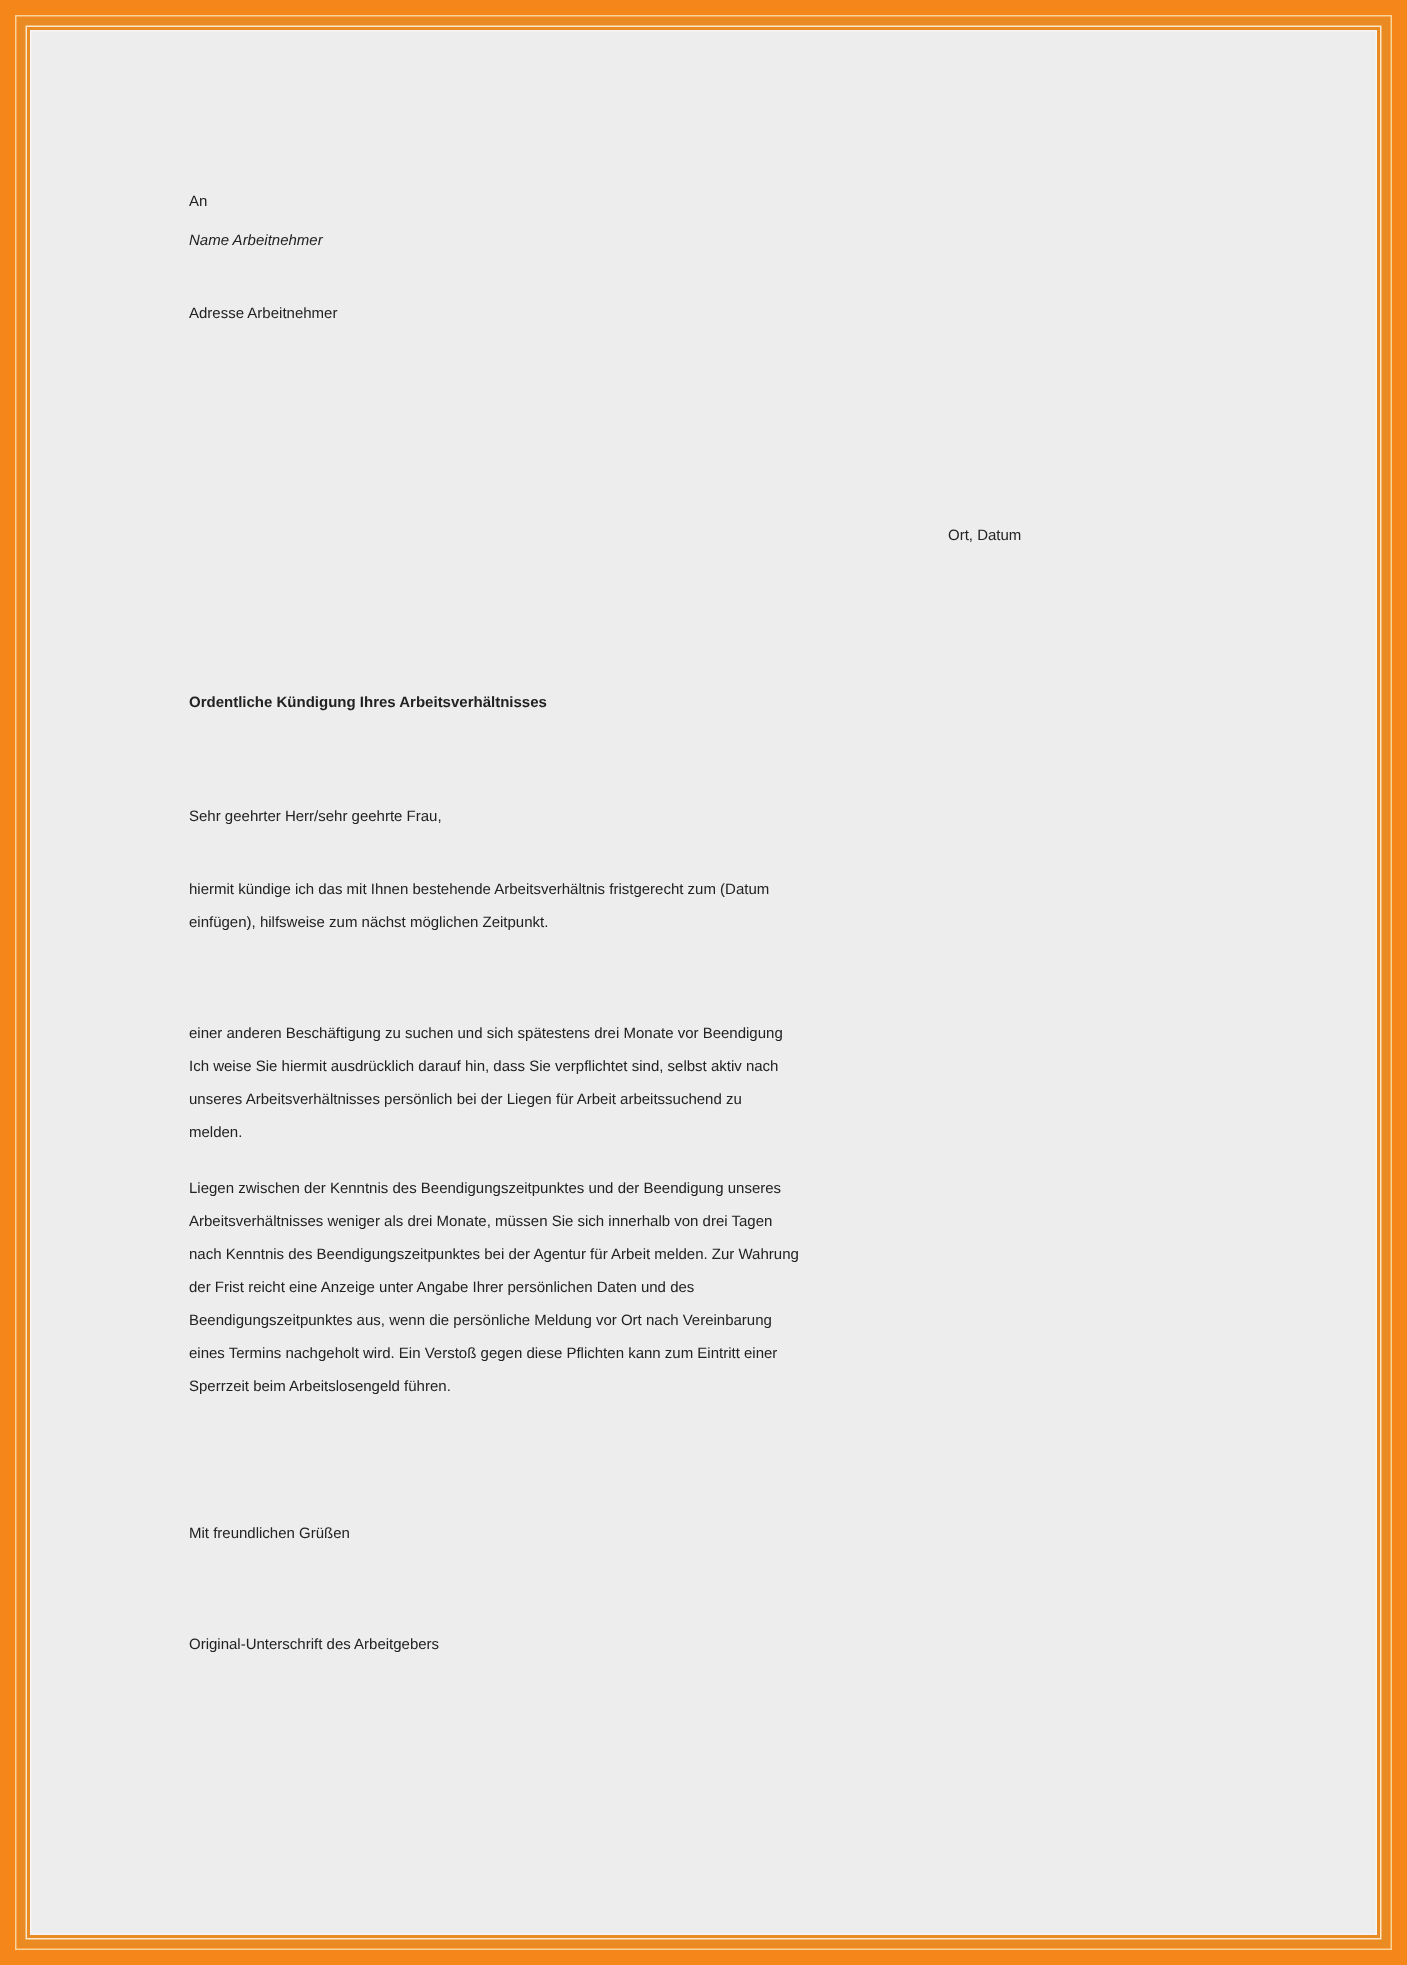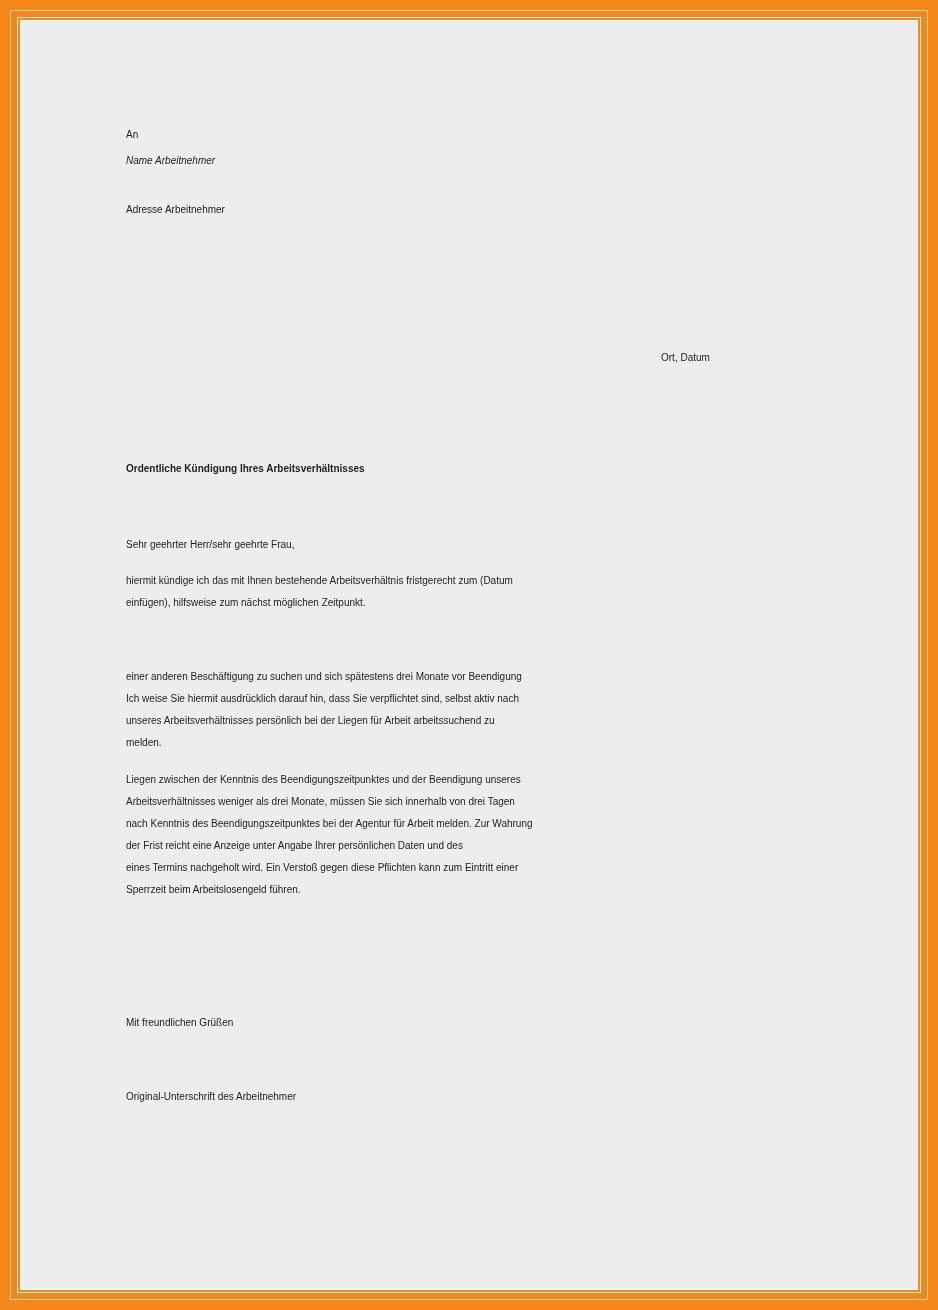--- a/index.html
+++ b/index.html
@@ -26,42 +26,42 @@
   }
   .page {
     position:absolute; left:20px; top:20px; right:20px; bottom:20px;
     background:#ededed;
     box-shadow: inset 0 0 0 1px #f5f5f5;
   }
   .txt {
     position:absolute; left:126px; color:#222; font-size:10px; line-height:22px;
     white-space:nowrap;
   }
-  .para { white-space:normal; width:690px; }
+  .para { white-space:normal; width:690px;margin-top:13px; }
   .para span { display:block; white-space:nowrap; }
   .subject { font-weight:bold; }
   .watermark {
     position:absolute; left:40px; top:1258px; font-size:10px; color:#d8d8d8;
   }
 </style>
 </head>
 <body>
 
 <div class="frame-outer"></div>
 <div class="frame-line1"></div>
 <div class="frame-band2"></div>
 <div class="frame-line2"></div>
 
 <div class="page"></div>
 
 <div class="txt" style="top:124px;">An</div>
 <div class="txt" style="top:150px;font-style:italic;">Name Arbeitnehmer</div>
 <div class="txt" style="top:199px;">Adresse Arbeitnehmer</div>
 
-<div class="txt" style="top:347px; left:661px;text-align:center;">Ort, Datum</div>
+<div class="txt" style="top:347px; left:632px;text-align:center;">Ort, Datum</div>
 
 <div class="txt subject" style="top:458px;">Ordentliche Kündigung Ihres Arbeitsverhältnisses</div>
 
 <div class="txt" style="top:534px;">Sehr geehrter Herr/sehr geehrte Frau,</div>
 
 <div class="txt para" style="top:570px;">
   <span>hiermit kündige ich das mit Ihnen bestehende Arbeitsverhältnis fristgerecht zum (Datum</span>
   <span>einfügen), hilfsweise zum nächst möglichen Zeitpunkt.</span>
 </div>
 
@@ -70,20 +70,21 @@
   <span>Ich weise Sie hiermit ausdrücklich darauf hin, dass Sie verpflichtet sind, selbst aktiv nach</span>
   <span>unseres Arbeitsverhältnisses persönlich bei der Liegen für Arbeit arbeitssuchend zu</span>
   <span>melden.</span>
 </div>
 
 <div class="txt para" style="top:769px;">
   <span>Liegen zwischen der Kenntnis des Beendigungszeitpunktes und der Beendigung unseres</span>
   <span>Arbeitsverhältnisses weniger als drei Monate, müssen Sie sich innerhalb von drei Tagen</span>
   <span>nach Kenntnis des Beendigungszeitpunktes bei der Agentur für Arbeit melden. Zur Wahrung</span>
   <span>der Frist reicht eine Anzeige unter Angabe Ihrer persönlichen Daten und des</span>
+  <span>Beendigungszeitpunktes aus, wenn die persönliche Meldung vor Ort nach Vereinbarung</span>
   <span>eines Termins nachgeholt wird. Ein Verstoß gegen diese Pflichten kann zum Eintritt einer</span>
   <span>Sperrzeit beim Arbeitslosengeld führen.</span>
 </div>
 
 <div class="txt" style="top:1012px;">Mit freundlichen Grüßen</div>
-<div class="txt" style="top:1086px;">Original-Unterschrift des Arbeitnehmer</div>
+<div class="txt" style="top:1086px;">Original-Unterschrift des Arbeitgebers</div>
 
 <div class="watermark"></div>
 
 </body></html>

